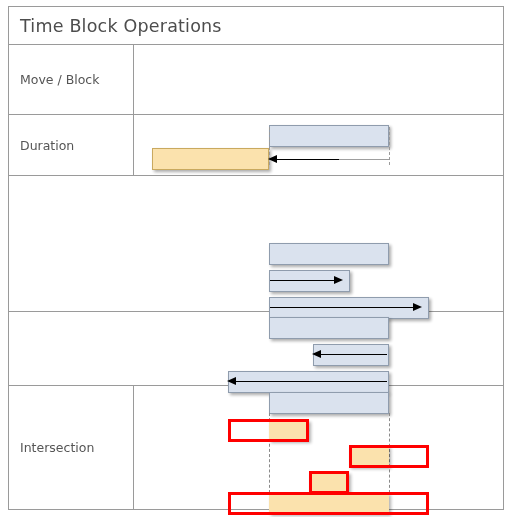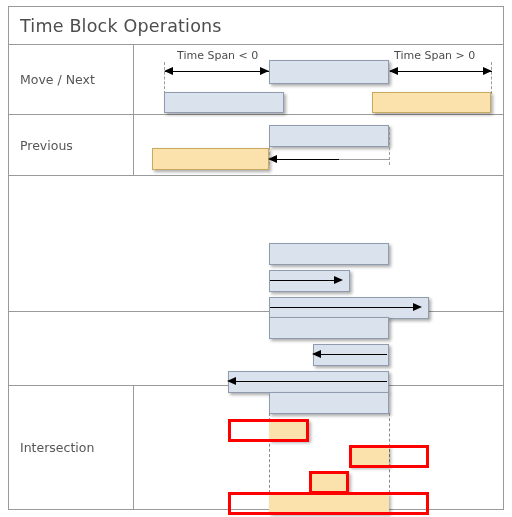--- a/index.html
+++ b/index.html
@@ -151,49 +151,27 @@
 
 <div id="root">
   <div class="table-frame">
 
     <div class="title-cell">
       <span>Time Block Operations</span>
     </div>
 
     <div class="row" style="top:38px; height:70px;">
       <div class="row-label">
-        <span>Move / Next</span>
-      </div>
-      <div class="canvas">
-
-        <div class="vdash" style="left:30px; top:17px; height:32px;"></div>
-        <div class="vdash" style="left:357px; top:17px; height:32px;"></div>
-
-        <div class="span-label" style="left:43px; top:4px;">Time Span &lt; 0</div>
-        <div class="span-label" style="left:260px; top:4px;">Time Span &gt; 0</div>
-
-        <div class="hline" style="left:31px; top:26px; width:104px;"></div>
-        <div class="arrowhead left" style="left:30px; top:22px;"></div>
-        <div class="arrowhead right" style="left:126px; top:22px;"></div>
-
-        <div class="hline" style="left:256px; top:26px; width:102px;"></div>
-        <div class="arrowhead left" style="left:255px; top:22px;"></div>
-        <div class="arrowhead right" style="left:349px; top:22px;"></div>
-
-        <div class="blk blue" style="left:135px; top:15px; width:120px; height:24px;"></div>
-
-        <div class="blk blue" style="left:30px; top:47px; width:120px; height:21px;"></div>
-
-        <div class="blk yellow" style="left:238px; top:47px; width:119px; height:21px;"></div>
+        <span>Move / Block</span>
       </div>
     </div>
 
     <div class="row" style="top:108px; height:61px;">
       <div class="row-label">
-        <span>Previous</span>
+        <span>Duration</span>
       </div>
       <div class="canvas">
         <div class="vdash" style="left:135px; top:12px; height:38px;"></div>
         <div class="vdash" style="left:255px; top:12px; height:38px;"></div>
 
         <div class="blk blue" style="left:135px; top:10px; width:120px; height:22px;"></div>
 
         <div class="hline grey" style="left:142px; top:44px; width:113px;"></div>
         <div class="hline" style="left:142px; top:44px; width:63px;"></div>
         <div class="arrowhead left" style="left:134px; top:40px;"></div>

